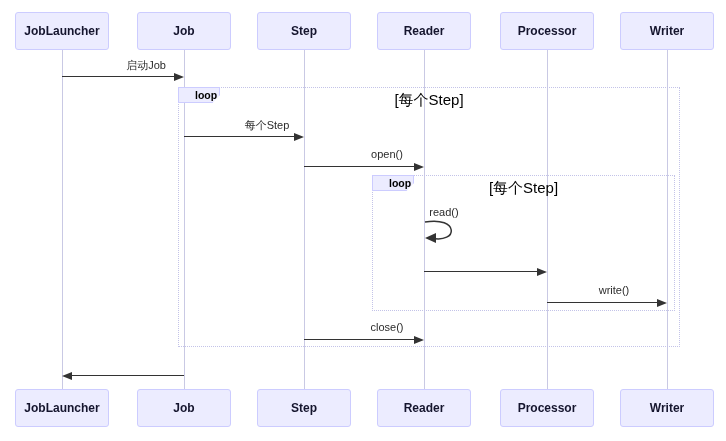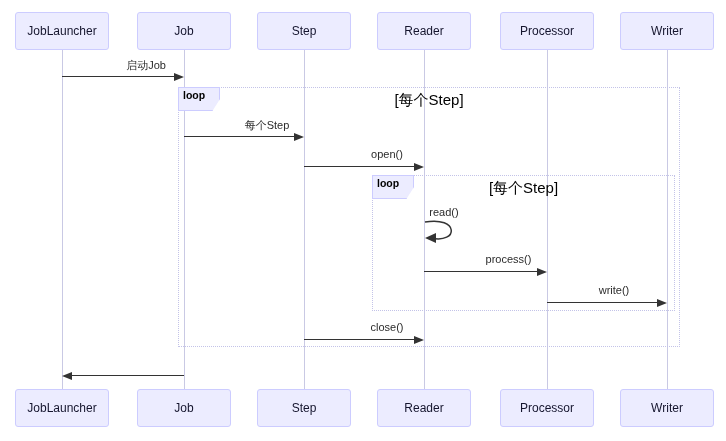--- a/index.html
+++ b/index.html
@@ -28,42 +28,43 @@
     background: #ECECFF;
     border: 1px solid #CCCCFF;
     border-radius: 3px;
     box-sizing: border-box;
     display: flex;
     align-items: center;
     justify-content: center;
     font-size: 12px;
     color: #15152e;
     z-index: 4;
+    font-weight: bold;
   }
   
   .loop-frame {
     position: absolute;
     border: 1px dotted #c3c3e8;
     box-sizing: border-box;
     z-index: 2;
   }
   .loop-tab {
     position: absolute;
     top: -1px;
     left: -1px;
     width: 42px;
-    height: 24px;
+    height: 16px;
     background: #ECECFF;
     border: 1px solid #CCCCFF;
     box-sizing: border-box;
     font-size: 10.5px;
     font-weight: bold;
     color: #000;
     line-height: 14px;
-    padding-left: 4px;
+    padding-left: 16px;
     clip-path: polygon(0 0, 100% 0, 100% 50%, 82% 100%, 0 100%);
   }
   .loop-title {
     position: absolute;
     top: 3px;
     left: 0;
     width: 100%;
     text-align: center;
     font-size: 15px;
     color: #000;
@@ -142,21 +143,20 @@
   <div class="msg-label" style="left:304px; top:148px; width:120px">open()</div>
   <div class="msg-line" style="left:304px; top:166px; width:111px"></div>
   <div class="arrow-right" style="left:414px; top:163px"></div>
 
   <div class="msg-label" style="left:379px; top:206px; width:84px">read()</div>
   <svg class="self-arrow-svg" style="left:423px; top:218px" width="42" height="28">
     <path d="M 2 4 C 36 -2, 36 26, 8 20" stroke="#333333" stroke-width="1.5" fill="none"></path>
     <polygon points="2,20 13,15 13,25" fill="#333333"></polygon>
   </svg>
 
-  <div class="msg-label" style="left:424px; top:253px; width:123px">process()</div>
   <div class="msg-line" style="left:424px; top:271px; width:114px"></div>
   <div class="arrow-right" style="left:537px; top:268px"></div>
 
   <div class="msg-label" style="left:531px; top:284px; width:120px">write()</div>
   <div class="msg-line" style="left:547px; top:302px; width:111px"></div>
   <div class="arrow-right" style="left:657px; top:299px"></div>
 
   <div class="msg-label" style="left:304px; top:321px; width:120px">close()</div>
   <div class="msg-line" style="left:304px; top:339px; width:111px"></div>
   <div class="arrow-right" style="left:414px; top:336px"></div>

